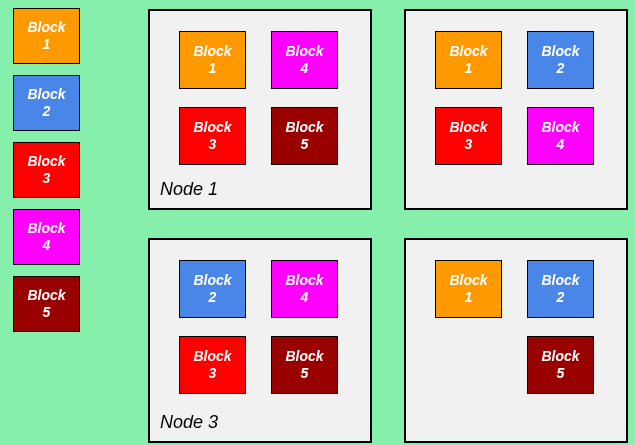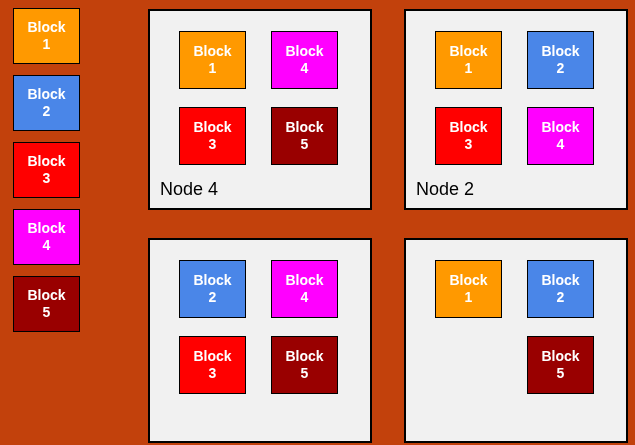--- a/index.html
+++ b/index.html
@@ -1,22 +1,23 @@
 <!DOCTYPE html>
 <html><head>
 <meta charset="utf-8">
 <style>
   html, body { margin: 0; padding: 0; background: #FFFFFF; }
   body { font-family: "Liberation Sans", sans-serif; }
   .canvas {
     position: relative;
     width: 635px;
     height: 445px;
-    background: #c2410c;
+    background: #86efac;
     overflow: hidden;
+    font-style: italic;
   }
   .legend {
     position: absolute;
     left: 13px;
     top: 8px;
     width: 67px;
     display: flex;
     flex-direction: column;
     gap: 11px;
   }
@@ -80,44 +81,44 @@
 
   <div class="node node-1">
     <div class="block slot-tl" style="background-color: rgb(255, 153, 0);">Block
 1</div>
     <div class="block slot-tr" style="background-color: rgb(255, 0, 255);">Block
 4</div>
     <div class="block slot-bl" style="background-color: rgb(255, 0, 0);">Block
 3</div>
     <div class="block slot-br" style="background-color: rgb(153, 0, 0);">Block
 5</div>
-    <div class="node-label">Node 4</div>
+    <div class="node-label">Node 1</div>
   </div>
 
   <div class="node node-2">
     <div class="block slot-tl" style="background-color: rgb(255, 153, 0);">Block
 1</div>
     <div class="block slot-tr" style="background-color: rgb(74, 134, 232);">Block
 2</div>
     <div class="block slot-bl" style="background-color: rgb(255, 0, 0);">Block
 3</div>
     <div class="block slot-br" style="background-color: rgb(255, 0, 255);">Block
 4</div>
-    <div class="node-label">Node 2</div>
   </div>
 
   <div class="node node-3">
     <div class="block slot-tl" style="background-color: rgb(74, 134, 232);">Block
 2</div>
     <div class="block slot-tr" style="background-color: rgb(255, 0, 255);">Block
 4</div>
     <div class="block slot-bl" style="background-color: rgb(255, 0, 0);">Block
 3</div>
     <div class="block slot-br" style="background-color: rgb(153, 0, 0);">Block
 5</div>
+    <div class="node-label">Node 3</div>
   </div>
 
   <div class="node node-4">
     <div class="block slot-tl" style="background-color: rgb(255, 153, 0);">Block
 1</div>
     <div class="block slot-tr" style="background-color: rgb(74, 134, 232);">Block
 2</div>
     <div class="block slot-br" style="background-color: rgb(153, 0, 0);">Block
 5</div>
   </div>

